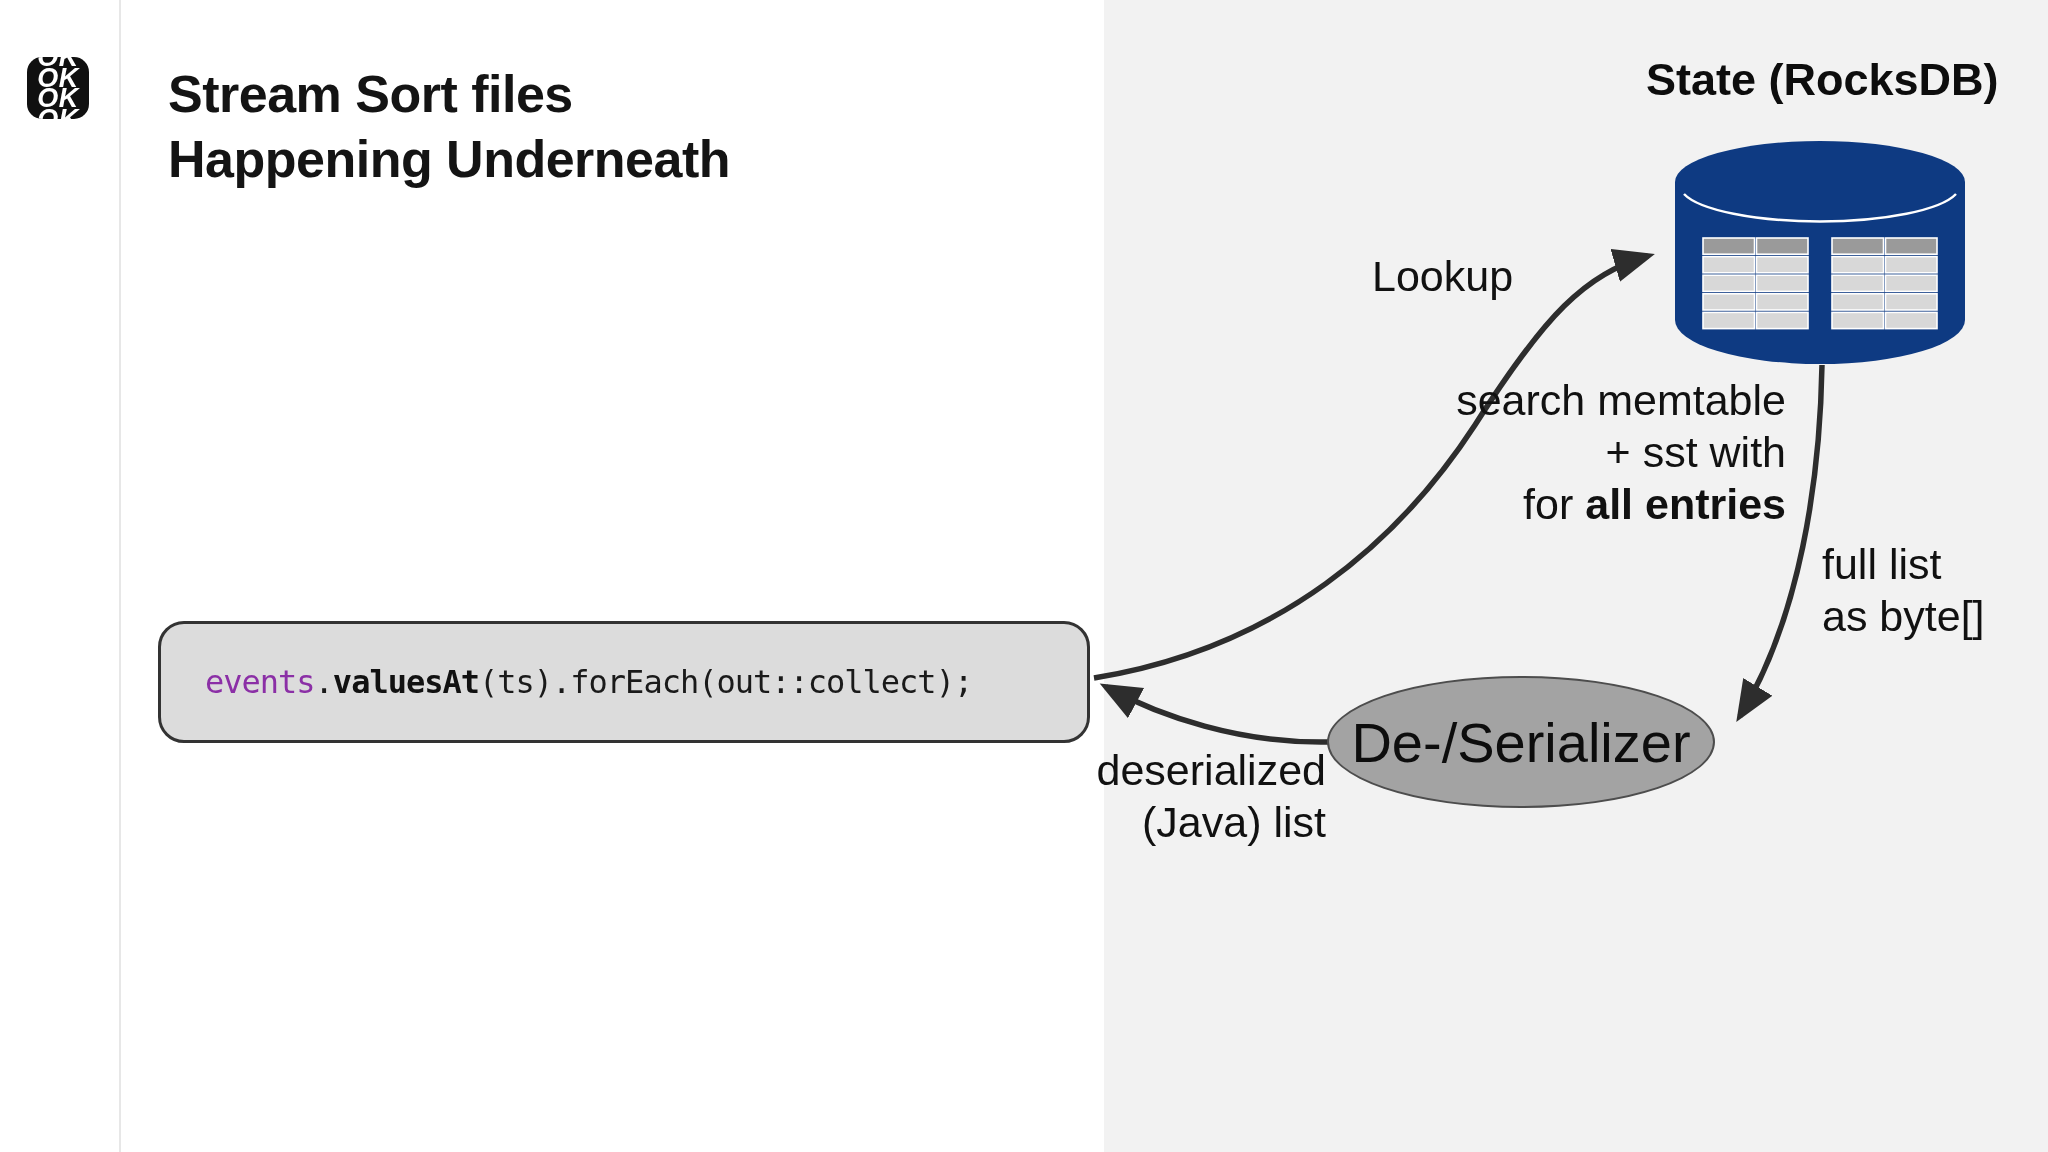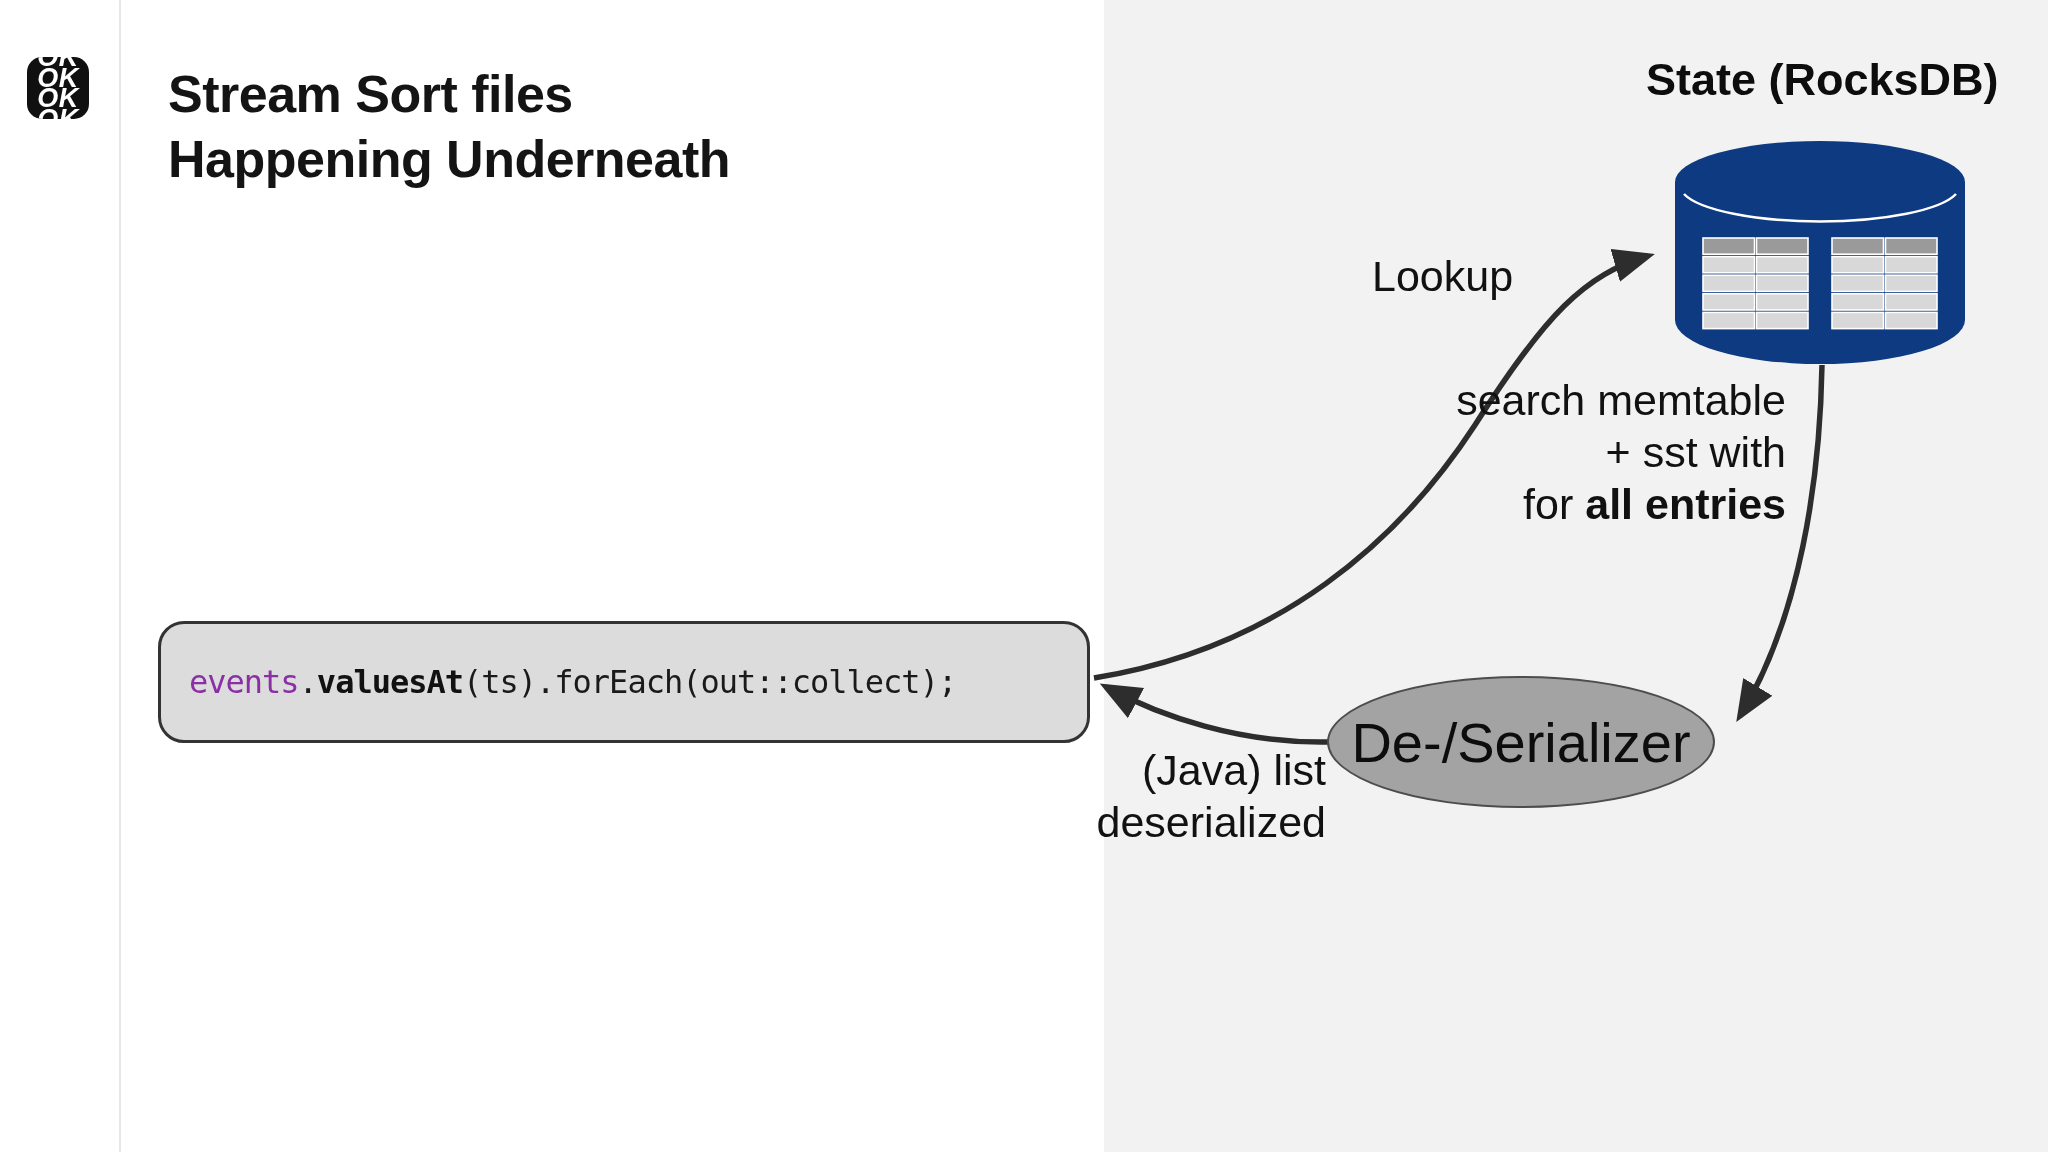--- a/index.html
+++ b/index.html
@@ -20,21 +20,21 @@
     position:absolute;left:168px;top:62px;width:900px;
     font-size:52px;line-height:65px;font-weight:700;letter-spacing:-0.5px;color:#141414;
   }
   .title .mono{font-family:"DejaVu Sans Mono",monospace;font-weight:700;letter-spacing:-2px;}
   
   .panel{position:absolute;left:1104px;top:0;width:944px;height:1152px;background:#f2f2f2;}
   
   .code-box{
     position:absolute;left:158px;top:621px;width:932px;height:122px;box-sizing:border-box;
     background:#dcdcdc;border:3px solid #333;border-radius:26px;
-    display:flex;align-items:center;padding-left:28px;
+    display:flex;align-items:center;padding-left:44px;
     font-family:"DejaVu Sans Mono",monospace;font-size:32px;letter-spacing:-1px;color:#1a1a1a;
   }
   .code-box .tok-var{color:#8b2fa6;}
   .code-box .tok-bold{font-weight:700;color:#111;}
   
   .lbl{position:absolute;font-size:43px;line-height:52px;color:#111;white-space:nowrap;}
   .state-title{position:absolute;left:1646px;top:54px;width:322px;text-align:center;
     font-size:45px;font-weight:700;color:#0d0d0d;white-space:nowrap;}
   .lookup-label{left:1372px;top:250px;}
   .memtable-label{right:262px;top:374px;text-align:right;}
@@ -116,27 +116,31 @@
   </svg>
 
   <div class="lbl lookup-label">Lookup</div>
 
   <div class="lbl memtable-label">
     <div>search memtable</div>
     <div>+ sst with</div>
     <div><span>for </span><span class="bold">all entries</span></div>
   </div>
 
+  <div class="lbl fulllist-label">
+    <div>full list</div>
+    <div>as byte[]</div>
+  </div>
 
   <div class="serializer" style="background: rgb(163, 163, 163);">
     <span>De-/Serializer</span>
   </div>
 
   <div class="lbl deserialized-label">
+    <div>deserialized</div>
     <div>(Java) list</div>
-    <div>deserialized</div>
   </div>
 
   <div class="code-box" style="background: rgb(220, 220, 220);">
     <span><span class="tok-var" style="color: rgb(139, 47, 166);">events</span><span>.</span><span class="tok-bold">valuesAt</span><span>(ts).forEach(out::collect);</span></span>
   </div>
 
 </div>
 
 </body></html>

